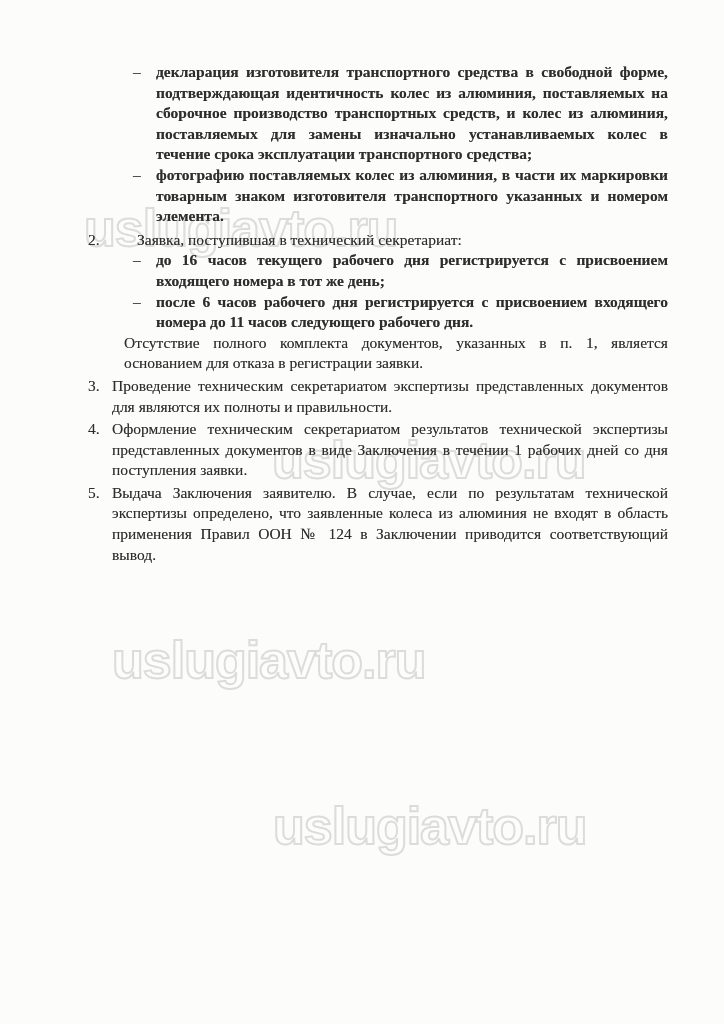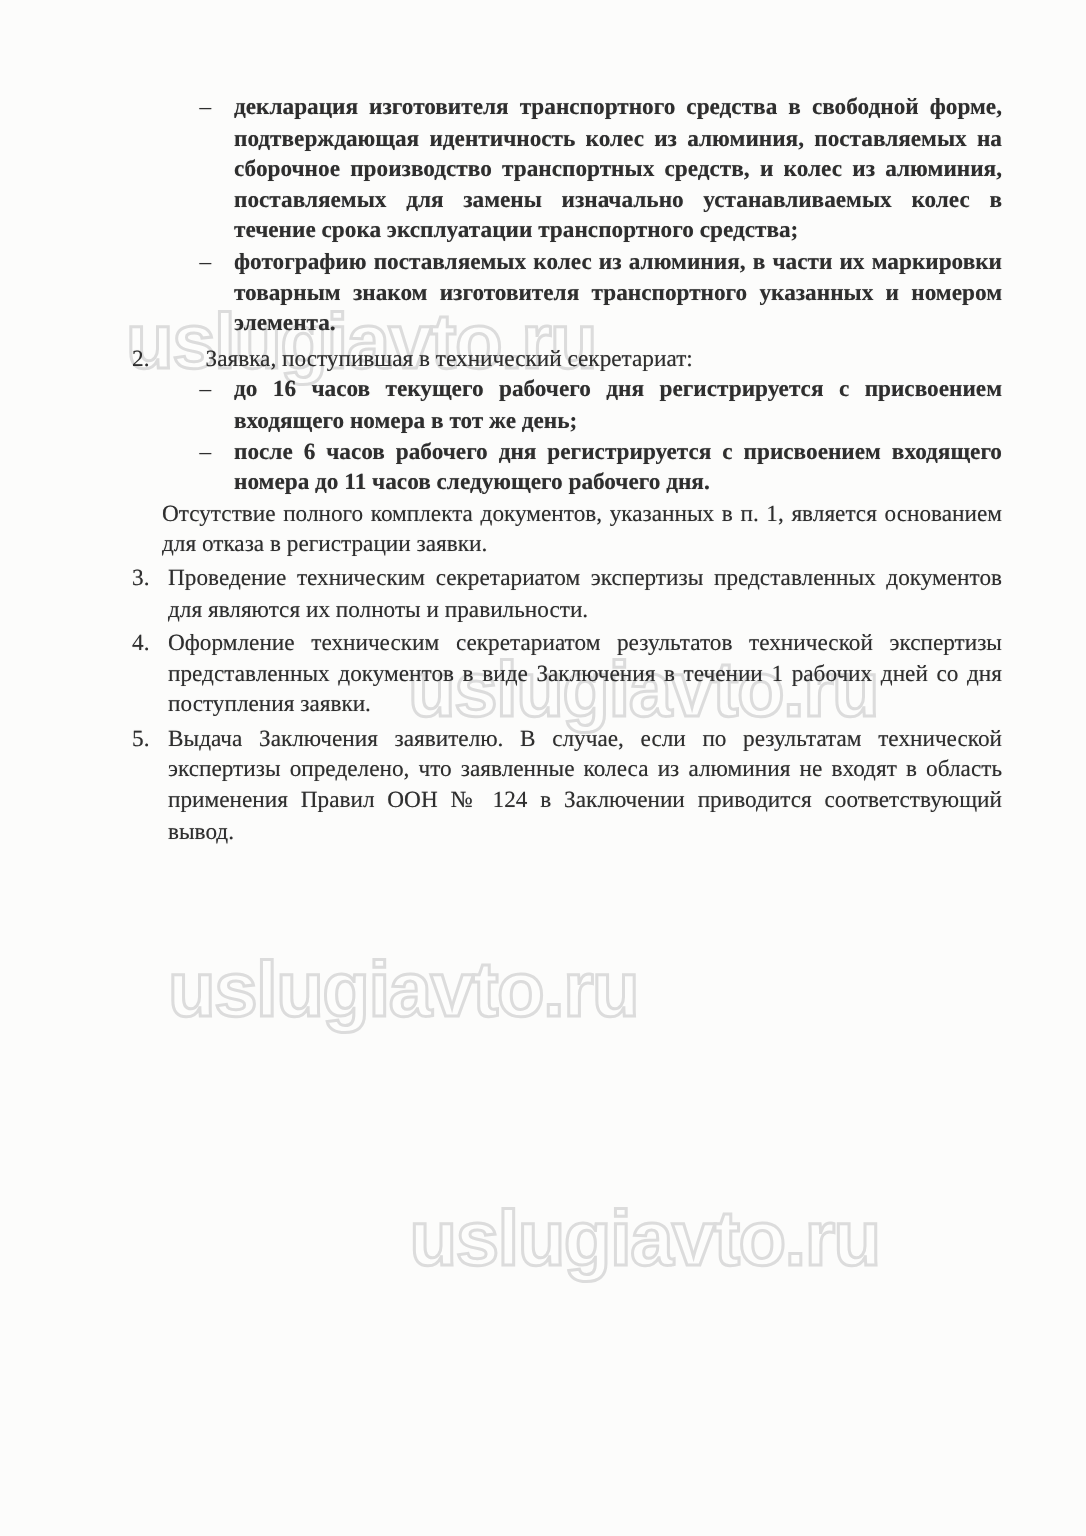--- a/index.html
+++ b/index.html
@@ -36,21 +36,21 @@
     z-index:2;
     text-shadow:0 0 0.5px rgba(70,70,70,0.55);
   }
   .row{display:flex;}
   .num{flex:0 0 24px;}
   .itext{flex:1;text-align:justify;}
   .itext-plain{flex:1;margin-left:25px;}
   .sub{display:flex;margin-left:45px;}
   .dash{flex:0 0 23px;}
   .stext{flex:1;text-align:justify;font-weight:bold;}
-  .para{margin-left:20px;text-align:justify;}
+  .para{margin-left:36px;text-align:justify;}
   .mt2{margin-top:2px;}
   .mt3{margin-top:3px;}
 </style>
 </head>
 <body>
 
 <div class="page">
 
   <div class="watermark wm1">uslugiavto.ru</div>
   <div class="watermark wm2">uslugiavto.ru</div>

